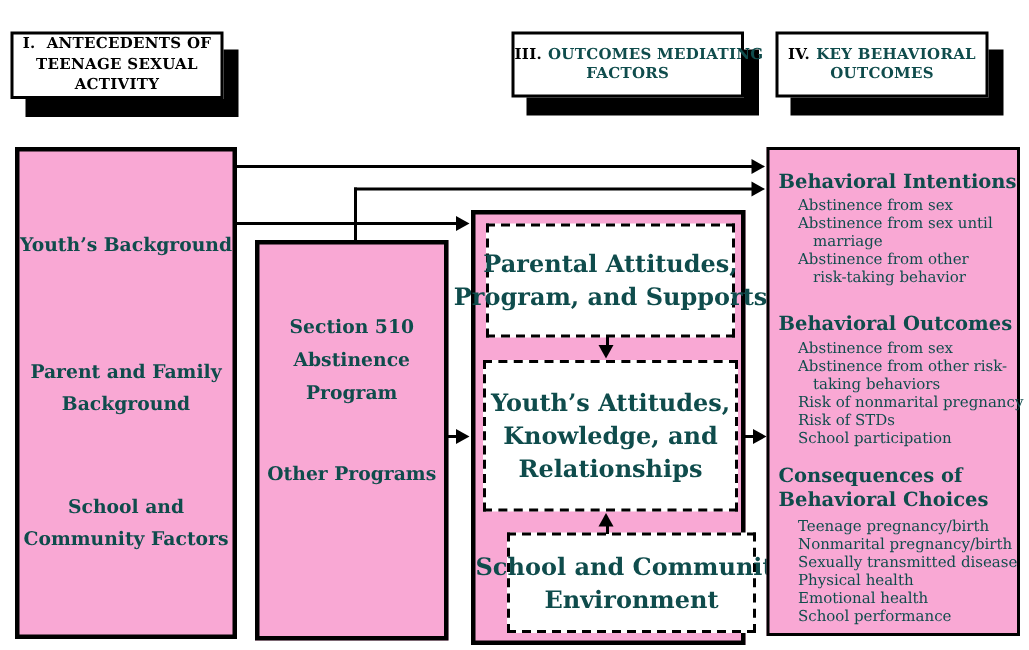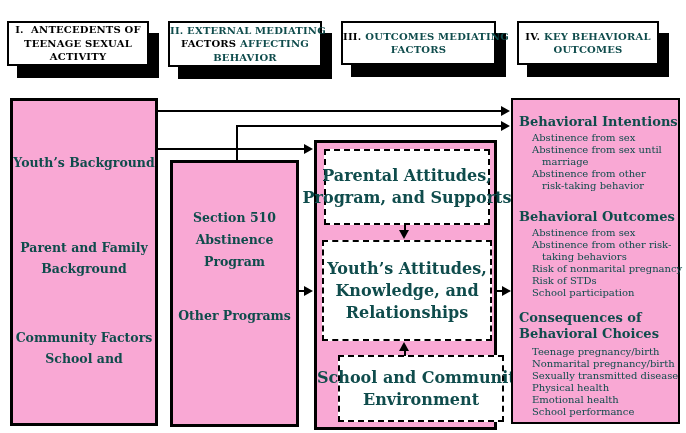--- a/index.html
+++ b/index.html
@@ -63,43 +63,38 @@
 </head>
 <body>
 
 <div id="stage">
 
   <div class="hdr" id="h1">
     <div>I.&nbsp; ANTECEDENTS OF</div>
     <div>TEENAGE SEXUAL</div>
     <div>ACTIVITY</div>
   </div>
-  <div class="hdr" id="h2">
-    <div>II. EXTERNAL MEDIATING</div>
-    <div><span class="hblack">FACTORS</span><span> AFFECTING</span></div>
-    <div>BEHAVIOR</div>
-  </div>
   <div class="hdr" id="h3">
     <div><span class="hnum">III.</span><span>OUTCOMES MEDIATING</span></div>
     <div>FACTORS</div>
   </div>
   <div class="hdr" id="h4">
     <div><span class="hnum">IV.</span><span>KEY BEHAVIORAL</span></div>
     <div>OUTCOMES</div>
   </div>
 
   <div class="mbox" id="box-antecedents">
     <div class="center-label" id="ant-1">Youth’s Background</div>
     <div class="center-label" id="ant-2">
       <div>Parent and Family</div>
       <div>Background</div>
     </div>
     <div class="center-label" id="ant-3">
+      <div>School and</div>
       <div>Community Factors</div>
-      <div>School and</div>
     </div>
   </div>
 
   <div class="mbox" id="box-programs">
     <div class="center-label" id="prg-1">
       <div>Section 510</div>
       <div>Abstinence</div>
       <div>Program</div>
     </div>
     <div class="center-label" id="prg-2">Other Programs</div>

